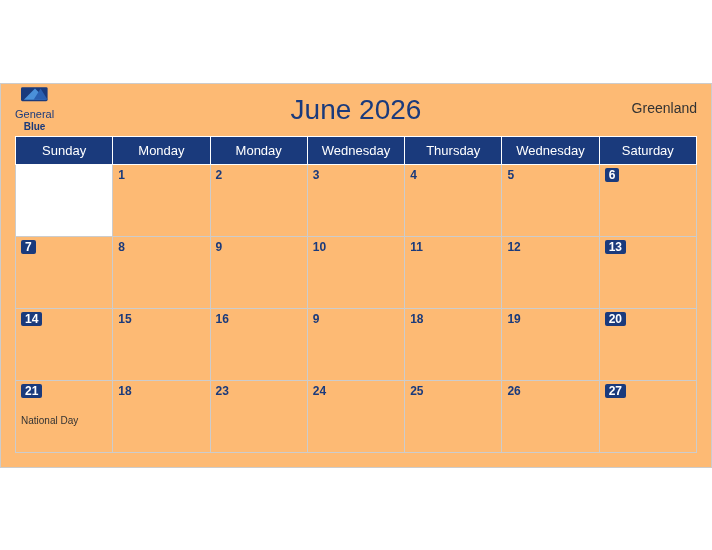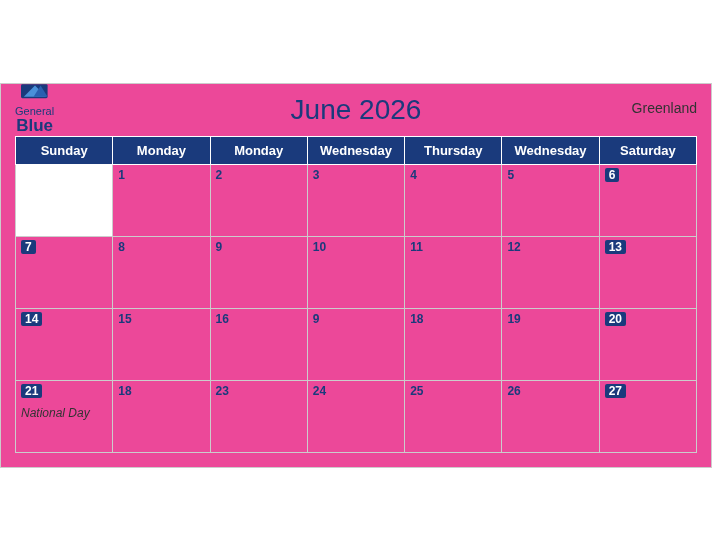--- a/index.html
+++ b/index.html
@@ -6,21 +6,21 @@
     body {
       font-family: Arial, sans-serif;
       background: #fff;
       display: flex;
       justify-content: center;
       align-items: center;
       min-height: 100vh;
     }
     .calendar-container {
       width: 712px;
-      background: #ec4899;
+      background: #fdba74;
       border: 1px solid #ccc;
       padding: 10px 14px 14px;
     }
     .calendar-header {
       display: flex;
       align-items: center;
       justify-content: center;
       position: relative;
       padding-bottom: 6px;
     }
@@ -31,21 +31,21 @@
       flex-direction: column;
       align-items: center;
     }
     .logo-text-general {
       font-size: 11px;
       color: #1a3a7c;
       font-weight: normal;
       line-height: 1.1;
     }
     .logo-text-blue {
-      font-size: 17px;
+      font-size: 10px;
       color: #1a3a7c;
       font-weight: bold;
       line-height: 1.1;
     }
     .logo-icon {
       width: 28px;
       height: 20px;
       margin-bottom: 1px;
     }
     .calendar-title {
@@ -64,21 +64,21 @@
     .calendar-grid {
       width: 100%;
       border-collapse: collapse;
       margin-top: 4px;
     }
     .calendar-grid th {
       background-color: #1a3a7c;
       color: #fff;
       text-align: center;
       font-size: 13px;
-      font-weight: bold;
+      font-weight: normal;
       padding: 6px 4px;
       border: 1px solid #fff;
     }
     .calendar-grid td {
       border: 1px solid #ccc;
       vertical-align: top;
       width: calc(100% / 7);
       height: 72px;
       padding: 3px 5px;
       font-size: 12px;
@@ -97,25 +97,24 @@
       border-radius: 2px;
     }
     .day-number.saturday {
       background-color: #1a3a7c;
       color: #fff;
       display: inline-block;
       padding: 0 4px;
       border-radius: 2px;
     }
     .event-text {
-      font-size: 12px;
+      font-size: 10px;
       color: #333;
-      margin-top: 8px;
+      margin-top: 17px;
       display: block;
-      font-style: italic;
     }
     .empty-cell {
       background: #fff;
     }
   </style>
 </head>
 <body>
 
 <div class="calendar-container">
   <div class="calendar-header">

